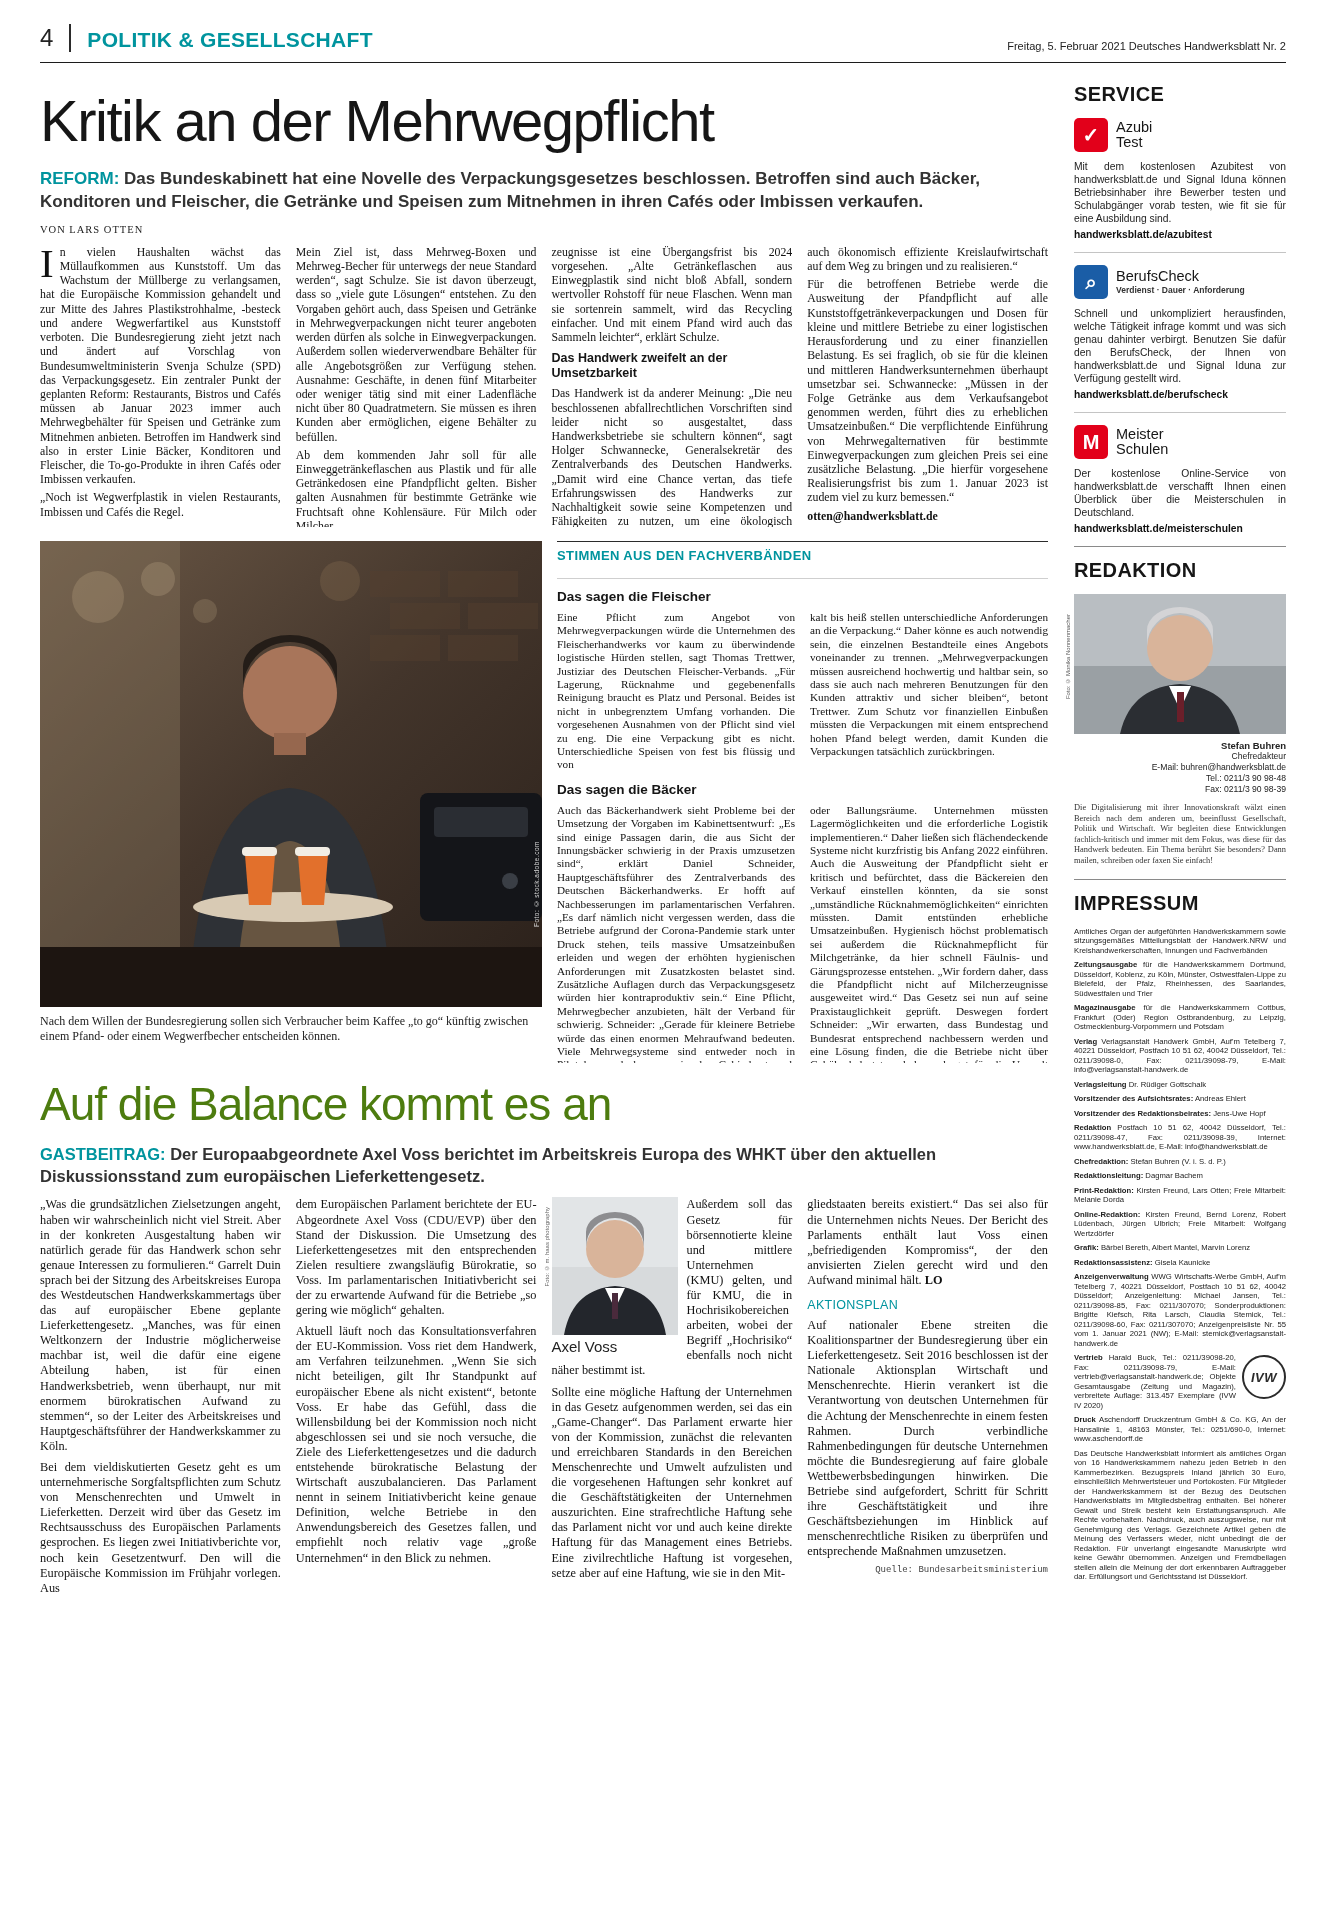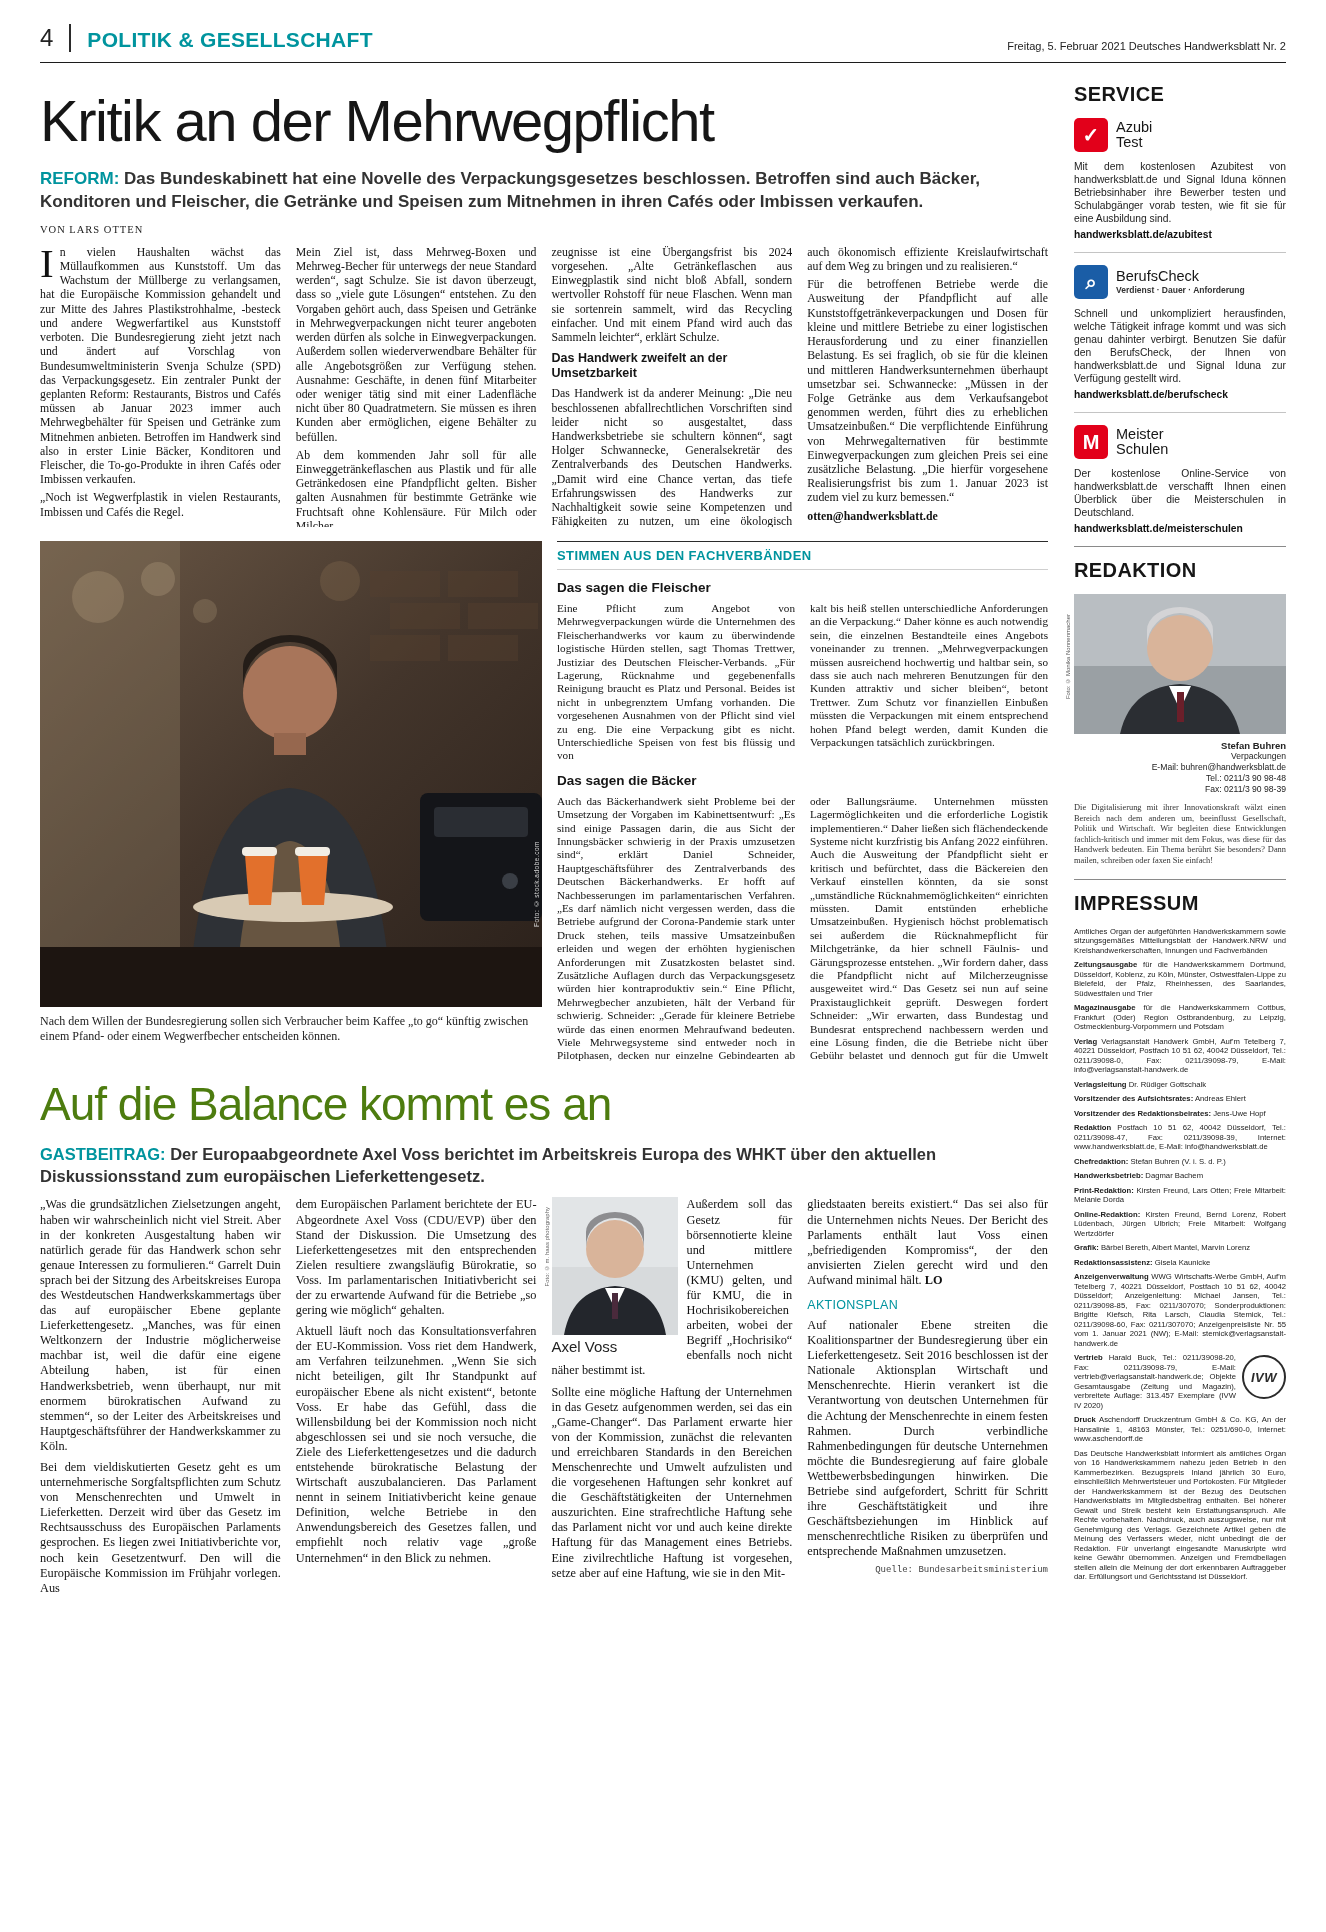--- a/index.html
+++ b/index.html
@@ -39,21 +39,21 @@
   .middle { display:flex; gap:15px; height:522px; overflow:hidden; margin-bottom:14px; }
   .photo-fig { flex:0 0 502px; position:relative; }
   .photo-fig svg { display:block; width:502px; height:466px; }
   .photo-credit-v {
     position:absolute; right:2px; top:300px; font-family:"Liberation Sans", sans-serif;
     font-size:6.5px; color:#ddd; writing-mode:vertical-rl; transform:rotate(180deg); letter-spacing:.5px;
   }
   .photo-cap1 { font-size:12px; line-height:1.3; color:#222; margin-top:7px; }
 
   .stimmen { flex:1; min-width:0; border-top:1px solid #2b2b2b; padding-top:6px; overflow:hidden; }
-  .stimmen-head { font-family:"Liberation Sans", sans-serif; font-weight:bold; font-size:13px; letter-spacing:.4px; color:#00949e; padding-bottom:6px; border-bottom:1px solid #cfcfcf; }
+  .stimmen-head { font-family:"Liberation Sans", sans-serif; font-weight:bold; font-size:13px; letter-spacing:.4px; color:#00949e; padding-bottom:15px; border-bottom:1px solid #cfcfcf; }
   .sub-block h3 { font-family:"Liberation Sans", sans-serif; font-size:13.5px; font-weight:bold; margin:10px 0 7px 0; color:#161616; }
   .cols2 { display:flex; gap:15px; }
   .cols2 > p { flex:1; min-width:0; font-size:11.2px; line-height:13.4px; text-align:justify; }
 
   
   .h1-a2 { font-family:"Liberation Sans", sans-serif; font-weight:400; font-size:46px; letter-spacing:-1px; color:#4d7c0f; margin:6px 0 12px 0; }
   .a2 .standfirst { font-size:16.5px; }
   .a2 .cols4 { height:705px; overflow:hidden; margin-top:4px; }
   .a2 .body-p { font-size:12.3px; line-height:15.1px; margin-bottom:6px; }
   .inline-photo { float:left; width:126px; margin:0 9px 3px 0; position:relative; }
@@ -295,41 +295,41 @@
           <circle cx="106" cy="54" r="33" fill="#d9b49a"></circle>
           <path d="M73 52 a33 33 0 0 1 66 0 l0 -16 a33 23 0 0 0 -66 0 z" fill="#d4d4d6"></path>
           <path d="M46 140 C54 104 78 92 106 90 C134 92 158 104 166 140 Z" fill="#2b2e33"></path>
           <path d="M95 92 L106 116 L117 92 Z" fill="#fff"></path>
           <rect x="103" y="98" width="7" height="30" fill="#6b1f2a"></rect>
         </svg>
         <div class="red-credit">Foto: © Monika Nonnenmacher</div>
       </div>
       <div class="red-contact">
         <div class="nm">Stefan Buhren</div>
-        <div>Verpackungen</div>
+        <div>Chefredakteur</div>
         <div>E-Mail: buhren@handwerksblatt.de</div>
         <div>Tel.: 0211/3 90 98-48</div>
         <div>Fax: 0211/3 90 98-39</div>
       </div>
       <p class="red-note">Die Digitalisierung mit ihrer Innovationskraft wälzt einen Bereich nach dem anderen um, beeinflusst Gesellschaft, Politik und Wirtschaft. Wir begleiten diese Entwicklungen fachlich-kritisch und immer mit dem Fokus, was diese für das Handwerk bedeuten. Ein Thema berührt Sie besonders? Dann mailen, schreiben oder faxen Sie einfach!</p>
 
       <div class="side-rule strong"></div>
 
       <h2 class="side-head">IMPRESSUM</h2>
       <div class="imp">
         <p><span>Amtliches Organ der aufgeführten Handwerkskammern sowie sitzungsgemäßes Mitteilungsblatt der Handwerk.NRW und Kreishandwerkerschaften, Innungen und Fachverbänden</span></p>
         <p><b>Zeitungsausgabe</b> <span>für die Handwerkskammern Dortmund, Düsseldorf, Koblenz, zu Köln, Münster, Ostwestfalen-Lippe zu Bielefeld, der Pfalz, Rheinhessen, des Saarlandes, Südwestfalen und Trier</span></p>
         <p><b>Magazinausgabe</b> <span>für die Handwerkskammern Cottbus, Frankfurt (Oder) Region Ostbrandenburg, zu Leipzig, Ostmecklenburg-Vorpommern und Potsdam</span></p>
         <p><b>Verlag</b> <span>Verlagsanstalt Handwerk GmbH, Auf'm Tetelberg 7, 40221 Düsseldorf, Postfach 10 51 62, 40042 Düsseldorf, Tel.: 0211/39098-0, Fax: 0211/39098-79, E-Mail: info@verlagsanstalt-handwerk.de</span></p>
         <p><b>Verlagsleitung</b> <span>Dr. Rüdiger Gottschalk</span></p>
         <p><b>Vorsitzender des Aufsichtsrates:</b> <span>Andreas Ehlert</span></p>
         <p><b>Vorsitzender des Redaktionsbeirates:</b> <span>Jens-Uwe Hopf</span></p>
         <p><b>Redaktion</b> <span>Postfach 10 51 62, 40042 Düsseldorf, Tel.: 0211/39098-47, Fax: 0211/39098-39, Internet: www.handwerksblatt.de, E-Mail: info@handwerksblatt.de</span></p>
         <p><b>Chefredaktion:</b> <span>Stefan Buhren (V. i. S. d. P.)</span></p>
-        <p><b>Handwerksbetrieb:</b> <span>Dagmar Bachem</span></p>
+        <p><b>Redaktionsleitung:</b> <span>Dagmar Bachem</span></p>
         <p><b>Print-Redaktion:</b> <span>Kirsten Freund, Lars Otten; Freie Mitarbeit: Melanie Dorda</span></p>
         <p><b>Online-Redaktion:</b> <span>Kirsten Freund, Bernd Lorenz, Robert Lüdenbach, Jürgen Ulbrich; Freie Mitarbeit: Wolfgang Wertzdörfer</span></p>
         <p><b>Grafik:</b> <span>Bärbel Bereth, Albert Mantel, Marvin Lorenz</span></p>
         <p><b>Redaktionsassistenz:</b> <span>Gisela Kaunicke</span></p>
         <p><b>Anzeigenverwaltung</b> <span>WWG Wirtschafts-Werbe GmbH, Auf'm Tetelberg 7, 40221 Düsseldorf, Postfach 10 51 62, 40042 Düsseldorf; Anzeigenleitung: Michael Jansen, Tel.: 0211/39098-85, Fax: 0211/307070; Sonderproduktionen: Brigitte Kiefsch, Rita Larsch, Claudia Stemick, Tel.: 0211/39098-60, Fax: 0211/307070; Anzeigenpreisliste Nr. 55 vom 1. Januar 2021 (NW); E-Mail: stemick@verlagsanstalt-handwerk.de</span></p>
         <div class="ivw-badge">IVW</div>
         <p><b>Vertrieb</b> <span>Harald Buck, Tel.: 0211/39098-20, Fax: 0211/39098-79, E-Mail: vertrieb@verlagsanstalt-handwerk.de; Objekte Gesamtausgabe (Zeitung und Magazin), verbreitete Auflage: 313.457 Exemplare (IVW IV 2020)</span></p>
         <p><b>Druck</b> <span>Aschendorff Druckzentrum GmbH &amp; Co. KG, An der Hansalinie 1, 48163 Münster, Tel.: 0251/690-0, Internet: www.aschendorff.de</span></p>
         <p><span>Das Deutsche Handwerksblatt informiert als amtliches Organ von 16 Handwerkskammern nahezu jeden Betrieb in den Kammerbezirken. Bezugspreis Inland jährlich 30 Euro, einschließlich Mehrwertsteuer und Portokosten. Für Mitglieder der Handwerkskammern ist der Bezug des Deutschen Handwerksblatts im Mitgliedsbeitrag enthalten. Bei höherer Gewalt und Streik besteht kein Erstattungsanspruch. Alle Rechte vorbehalten. Nachdruck, auch auszugsweise, nur mit Genehmigung des Verlags. Gezeichnete Artikel geben die Meinung des Verfassers wieder, nicht unbedingt die der Redaktion. Für unverlangt eingesandte Manuskripte wird keine Gewähr übernommen. Anzeigen und Fremdbeilagen stellen allein die Meinung der dort erkennbaren Auftraggeber dar. Erfüllungsort und Gerichtsstand ist Düsseldorf.</span></p>
       </div>

